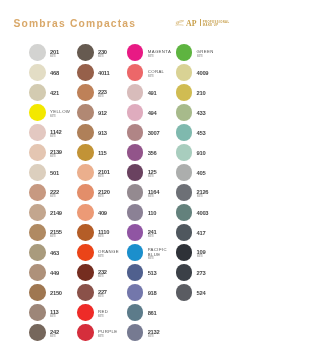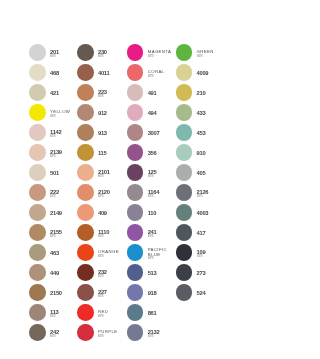--- a/index.html
+++ b/index.html
@@ -66,20 +66,39 @@
     font-size:2.7px; font-weight:bold; color:#9b9b9b;
     line-height:3.1px; white-space:nowrap; margin-top:-0.1px;
     transform:scaleX(0.63); transform-origin:left center;
   }
 </style>
 </head>
 <body>
 
 <div class="page">
 
+  <div class="header">
+    <div class="page-title">Sombras Compactas</div>
+
+    <div class="brand">
+      <svg class="brand-flourish" viewBox="0 0 34 26">
+        <g fill="none" stroke="#cfaa5e" stroke-width="2.4" stroke-linecap="round">
+          <path d="M5 16 C2 12 5 8 9 9.5 C13 11 13 16 9 17 C6.5 17.6 5.2 15.4 6.6 14"></path>
+          <path d="M10 10 C15 5 23 4 29 6 C25 9.5 18 11 12 11"></path>
+          <path d="M3 20.5 C9 19 20 19 27 20.5"></path>
+        </g>
+      </svg>
+      <div class="brand-mark">AP</div>
+      <div class="brand-rule"></div>
+      <div class="brand-tag">
+        <div>PROFESSIONAL</div>
+        <div>MAKE UP</div>
+      </div>
+    </div>
+  </div>
 
   <div class="grid">
       <div class="col col-0">
         <div class="swatch">
           <div class="dot" style="background:#d3d3d1"></div>
           <div class="lbl">
             <div class="code">201</div>
             <div class="finish">MATTE</div>
           </div>
         </div>

